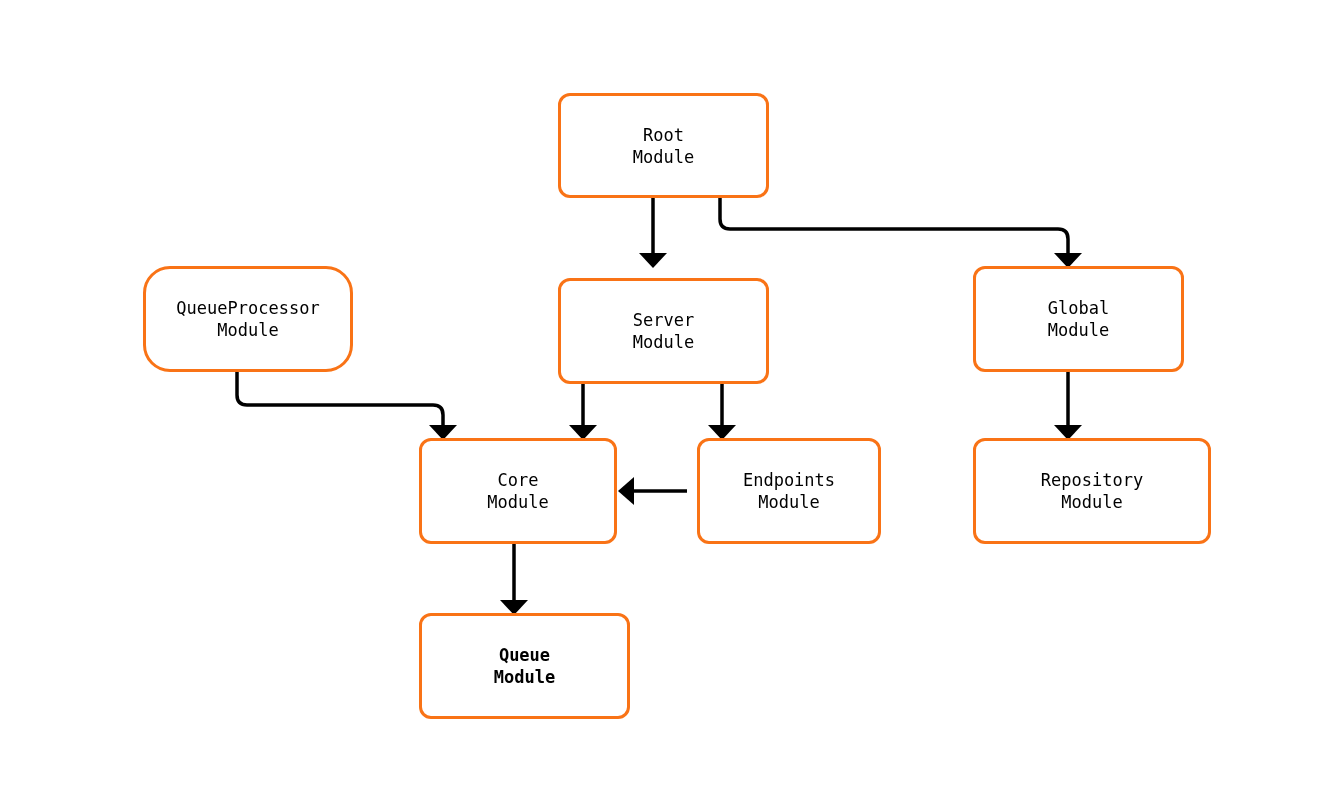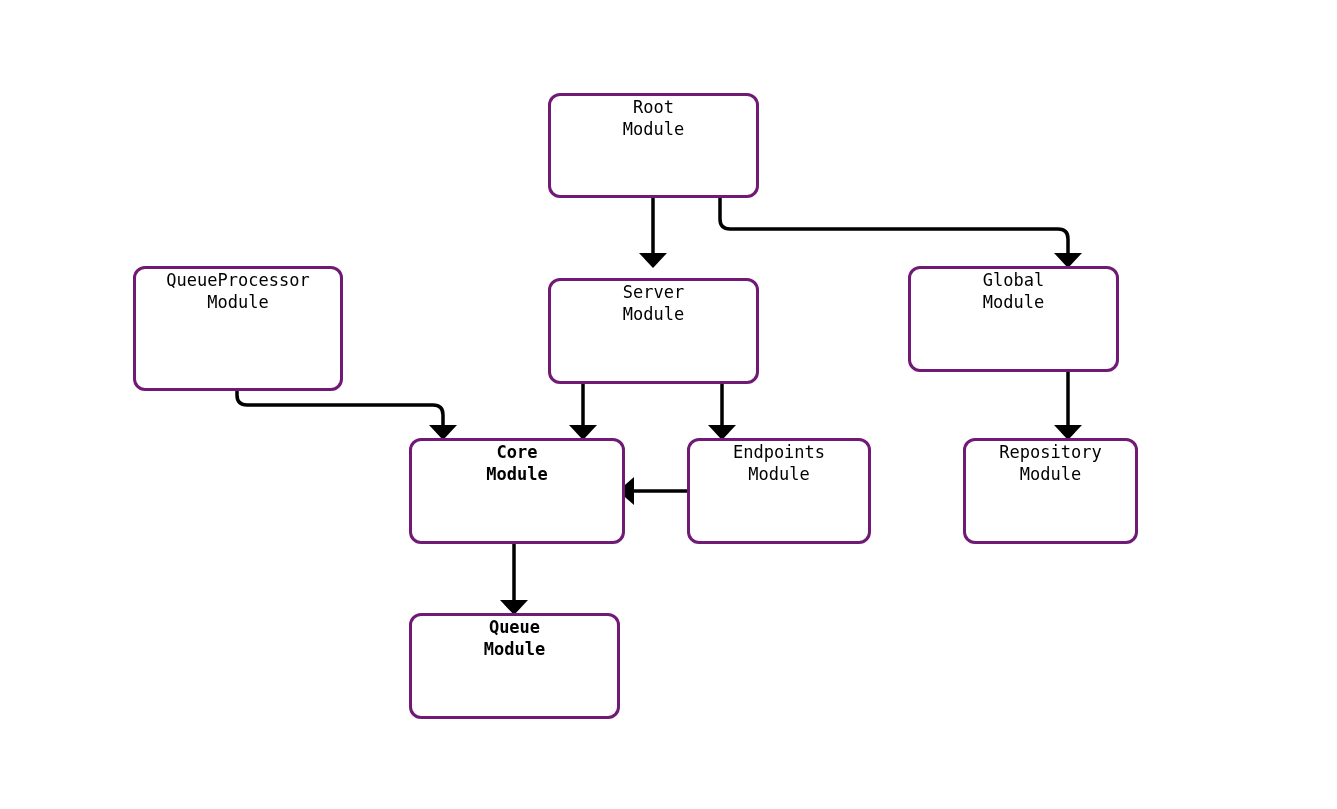--- a/index.html
+++ b/index.html
@@ -23,27 +23,28 @@
     position: absolute;
     left: 0;
     top: 0;
     width: 1337px;
     height: 809px;
   }
   .node {
     position: absolute;
     box-sizing: border-box;
     background: #ffffff;
-    border: 3px solid #701a75;
+    border: 3px solid #f97316;
     border-radius: 12px;
     display: flex;
     flex-direction: column;
     align-items: center;
-    justify-content: flex-start;
+    justify-content: center;
     z-index: 2;
+    margin-left: 10px;
   }
   .node-label {
     font-family: "DejaVu Sans Mono", "Liberation Mono", monospace;
     font-size: 17px;
     line-height: 22px;
     color: #000000;
     text-align: center;
     white-space: pre;
     letter-spacing: 0px;
   }
@@ -83,46 +84,46 @@
       <polygon points="1054,425 1082,425 1068,440"></polygon>
       <polygon points="500,600 528,600 514,615"></polygon>
     </g>
   </svg>
 
   <div class="node" style="left:548px; top:93px; width:211px; height:105px;">
     <div class="node-label">Root
 Module</div>
   </div>
 
-  <div class="node" style="left:133px; top:266px; width:210px; height:125px;">
+  <div class="node" style="left:133px; top:266px; width:210px; height:106px;border-radius:27px;">
     <div class="node-label">QueueProcessor
 Module</div>
   </div>
 
   <div class="node" style="left:548px; top:278px; width:211px; height:106px;">
     <div class="node-label">Server
 Module</div>
   </div>
 
-  <div class="node" style="left:908px; top:266px; width:211px; height:106px;">
+  <div class="node" style="left:963px; top:266px; width:211px; height:106px;">
     <div class="node-label">Global
 Module</div>
   </div>
 
-  <div class="node" style="left:409px; top:438px; width:216px; height:106px;font-weight:bold;">
+  <div class="node" style="left:409px; top:438px; width:198px; height:106px;">
     <div class="node-label">Core
 Module</div>
   </div>
 
   <div class="node" style="left:687px; top:438px; width:184px; height:106px;">
     <div class="node-label">Endpoints
 Module</div>
   </div>
 
-  <div class="node" style="left:963px; top:438px; width:175px; height:106px;">
+  <div class="node" style="left:963px; top:438px; width:238px; height:106px;">
     <div class="node-label">Repository
 Module</div>
   </div>
 
   <div class="node" style="left:409px; top:613px; width:211px; height:106px;font-weight:bold;">
     <div class="node-label">Queue
 Module</div>
   </div>
 
 </div>

